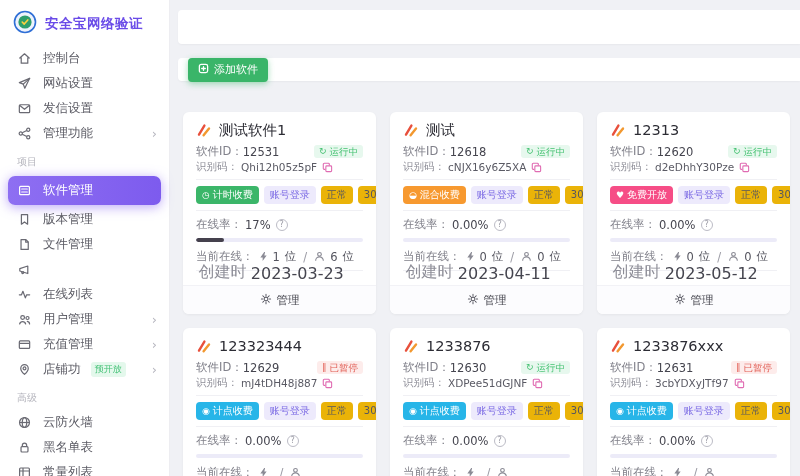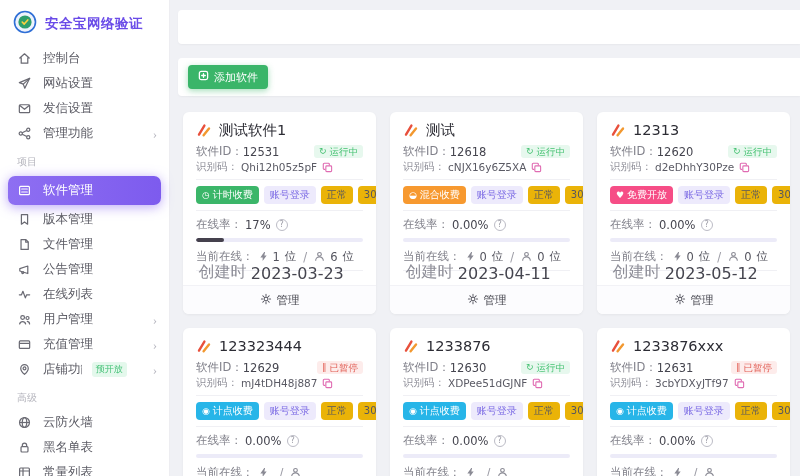--- a/index.html
+++ b/index.html
@@ -1,40 +1,40 @@
 <!DOCTYPE html>
 <html><head>
 <meta charset="utf-8">
 <style>
   html,body{margin:0;padding:0;}
   body{width:800px;height:476px;overflow:hidden;position:relative;background:#f0f1f5;
        font-family:"DejaVu Sans","Liberation Sans",sans-serif;-webkit-font-smoothing:antialiased;}
   
   .sidebar{position:absolute;left:0;top:0;width:170px;height:476px;background:#fff;
-           border-right:1px solid #ededf1;box-sizing:border-box;z-index:2;font-family:Liberation Serif, serif;}
+           border-right:1px solid #ededf1;box-sizing:border-box;z-index:2;}
   .logo-row{display:flex;align-items:center;gap:8px;padding:10px 0 6px 13px;cursor:pointer;}
   .logo-text{color:#6a4be8;font-weight:bold;font-size:13.5px;letter-spacing:.5px;}
   .nav{padding-top:2px;}
   .nav-item{display:flex;align-items:center;gap:10px;height:25px;padding:0 12px 0 17px;
             font-size:12.5px;color:#5b5b64;cursor:pointer;position:relative;}
   .nav-item .nicon{width:16px;height:16px;flex:0 0 16px;color:#6a6a73;display:flex;align-items:center;}
   .nav-item .nicon svg{width:15px;height:15px;}
   .nlabel{flex:1;white-space:nowrap;overflow:hidden;}
   .chev{color:#b6b6bf;font-size:13px;line-height:1;}
   .sec{font-size:10px;color:#b5b5bd;padding:9px 0 5px 17px;}
   .nav-item.active{margin:2px 8px;padding:0 8px 0 9px;height:29px;border-radius:7px;color:#fff;
       background:linear-gradient(90deg,#8e6ff2,#7d5bee);
       box-shadow:0 2px 12px rgba(132,95,240,.55);}
   .nav-item.active .nicon{color:#fff;}
   .pre-badge{background:#e4f8ec;color:#46c278;font-size:9px;padding:1px 4px;border-radius:3px;margin-right:16px;}
   
   .main{position:absolute;left:170px;top:0;right:0;bottom:0;background:#f0f1f5;}
   .topbar{position:absolute;left:8px;right:0;top:10px;height:34px;background:#fff;
           border-radius:4px 0 0 4px;box-shadow:0 1px 2px rgba(0,0,0,.04);}
-  .toolbar{position:absolute;left:8px;right:0;top:58px;height:38px;background:#fff;
+  .toolbar{position:absolute;left:8px;right:0;top:58px;height:23px;background:#fff;
            border-radius:4px 0 0 4px;box-shadow:0 1px 2px rgba(0,0,0,.04);
            display:flex;align-items:center;padding-left:10px;box-sizing:border-box;}
   .add-btn{background:#3ab569;color:#fff;font-size:11px;height:24px;padding:0 10px;border-radius:4px;
            border:none;display:flex;align-items:center;gap:5px;cursor:pointer;
            font-family:inherit;box-shadow:0 2px 6px rgba(58,181,105,.45);}
   
   .cards{position:absolute;left:13px;top:112px;right:10px;display:grid;
          grid-template-columns:repeat(3,1fr);gap:14px;}
   .card{background:#fff;border-radius:6px;box-shadow:0 1px 3px rgba(0,0,0,.05);
         height:202px;display:flex;flex-direction:column;overflow:hidden;}
@@ -165,21 +165,20 @@
         </span>
       <span class="nlabel">文件管理</span>
     </div>
     <div class="nav-item">
       <span class="nicon">
           <svg viewBox="0 0 16 16" fill="none" stroke="currentColor" stroke-width="1.3" stroke-linejoin="round">
             <path d="M3 7v2.6l8.5 2.7V4.3L3 7z"></path>
             <path d="m4.8 9.9.7 2.5 1.5-.4-.6-2.2"></path>
           </svg>
         </span>
-      <span class="nlabel">公告管理</span>
     </div>
     <div class="nav-item">
       <span class="nicon">
           <svg viewBox="0 0 16 16" fill="none" stroke="currentColor" stroke-width="1.3" stroke-linecap="round" stroke-linejoin="round">
             <path d="M2.5 8.3h2.3L6.3 4.6l2.6 7 1.4-3.3h3.2"></path>
           </svg>
         </span>
       <span class="nlabel">在线列表</span>
     </div>
     <div class="nav-item">

